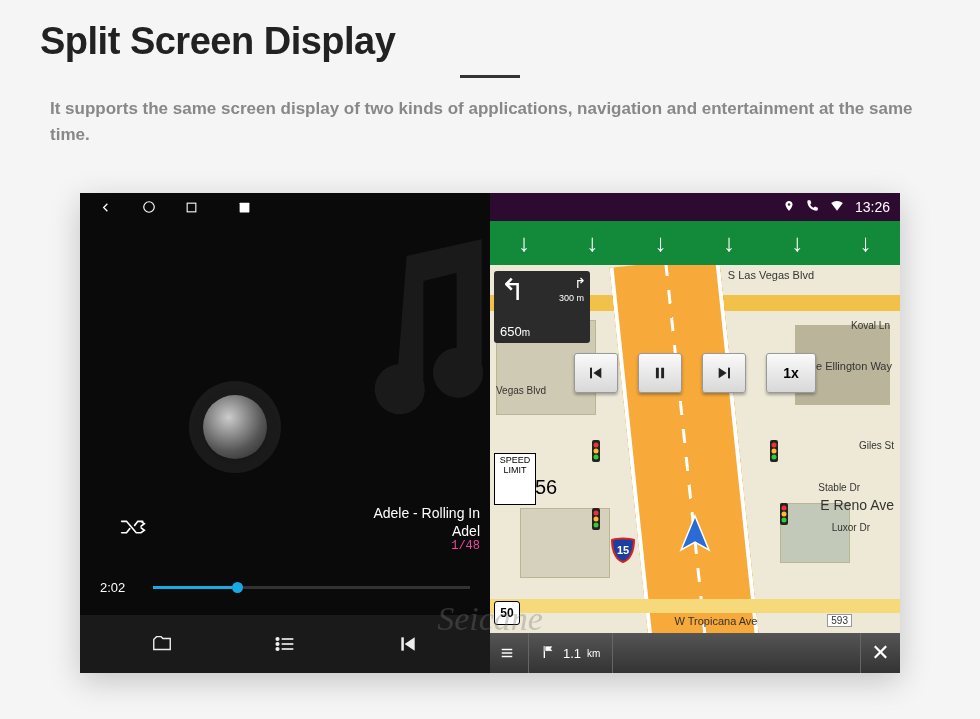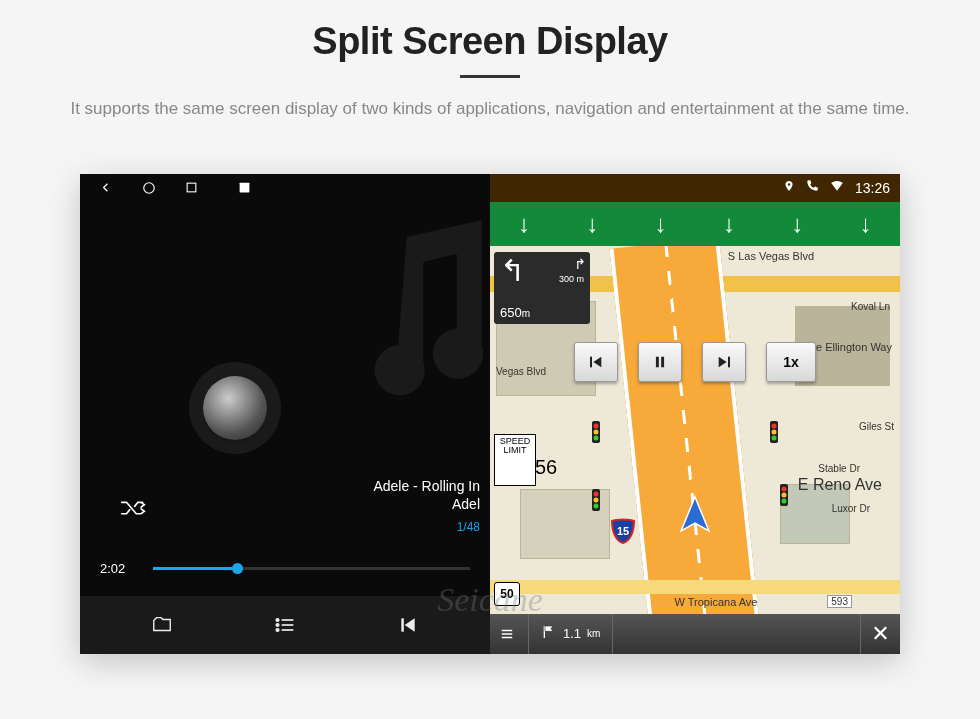--- a/index.html
+++ b/index.html
@@ -5,41 +5,42 @@
   * { margin: 0; padding: 0; box-sizing: border-box; }
   body {
     width: 980px;
     height: 719px;
     background: #f5f5f5;
     font-family: Arial, Helvetica, sans-serif;
     overflow: hidden;
     position: relative;
   }
   .header {
-    text-align: center;
-    padding: 20px 40px 48px;
+    text-align: left;
+    padding: 20px 40px 30px;
   }
   .title {
     font-size: 38px;
     font-weight: 700;
     color: #222;
     letter-spacing: -0.5px;
   }
   .title-underline {
     width: 60px;
     height: 3px;
     background: #333;
     margin: 12px auto 18px;
   }
   .subtitle {
     font-size: 17px;
     color: #888;
     line-height: 1.5;
     max-width: 880px;
-    margin: 4px auto;
+    margin: 16px auto;
+    font-weight: bold;
   }
   .device {
     width: 820px;
     height: 480px;
     margin: 0 auto;
     display: flex;
     background: #000;
     position: relative;
     box-shadow: 0 8px 30px rgba(0,0,0,0.2);
   }
@@ -88,21 +89,21 @@
   }
   .track-info {
     position: absolute;
     right: 10px;
     bottom: 120px;
     text-align: right;
     color: #fff;
     font-size: 14px;
   }
   .track-info .line2 { margin-top: 2px; }
-  .track-info .counter { font-size: 12px; color: #0ea5e9; margin-top: 8px; }
+  .track-info .counter { font-size: 12px; color: #ec4899; margin-top: 0; font-family: Liberation Mono, monospace; }
   .shuffle {
     position: absolute;
     left: 40px;
     bottom: 130px;
     color: #fff;
     font-size: 22px;
   }
   .progress-row {
     position: absolute;
     bottom: 78px;
@@ -142,21 +143,21 @@
     justify-content: space-around;
     padding: 0 20px;
   }
   .bb-icon { color: #eee; width: 26px; height: 26px; display:flex; align-items:center; justify-content:center; }
 
   
   .pane-right {
     width: 50%;
     height: 100%;
     position: relative;
-    background: #a16207;
+    background: #701a75;
     overflow: hidden;
   }
   .statusbar-right {
     position: absolute;
     top: 0; left:0; right:0;
     height: 28px;
     background: rgba(0,0,0,0.6);
     display: flex;
     align-items: center;
     justify-content: flex-end;
@@ -220,21 +221,21 @@
     position: absolute;
     font-size: 11px;
     color: #333;
     background: rgba(255,255,255,0.0);
     white-space: nowrap;
   }
   .sl1 { top: 4px; left: 58%; }
   .sl2 { top: 95px; right: 8px; }
   .sl3 { top: 120px; left: 6px; font-size:10px;}
   .sl4 { bottom: 100px; right: 30px; font-size:10px; }
-  .sl5 { bottom: 120px; right: 18px; font-size:16px; }
+  .sl5 { bottom: 120px; right: 6px; font-size:14px; }
   .sl6 { bottom: 6px; left: 45%; }
   .sl7 { bottom: 6px; right: 48px; font-size:10px; background:#fff; border:1px solid #999; padding:0 3px;}
   .turn-panel {
     position:absolute;
     top: 78px; left: 4px;
     width: 96px; height: 72px;
     background: #2b2b2b;
     border-radius: 3px;
     z-index: 45;
     color:#fff;
@@ -284,21 +285,21 @@
     position:absolute;
     width:12px; height:30px;
     z-index:44;
   }
   .tl1 { left: 100px; top: 175px; }
   .tl2 { left: 100px; bottom: 95px; }
   .tl3 { right: 120px; top: 175px; }
   .tl4 { right: 110px; bottom: 100px; }
   .playback-controls {
     position:absolute;
-    top: 168px; left: 50%;
+    top: 160px; left: 50%;
     transform: translateX(-50%);
     display:flex;
     gap: 20px;
     z-index:48;
   }
   .pc-btn {
     width: 44px; height: 40px;
     background: linear-gradient(#fafafa,#d8d8d8);
     border:1px solid #999;
     border-radius: 3px;

